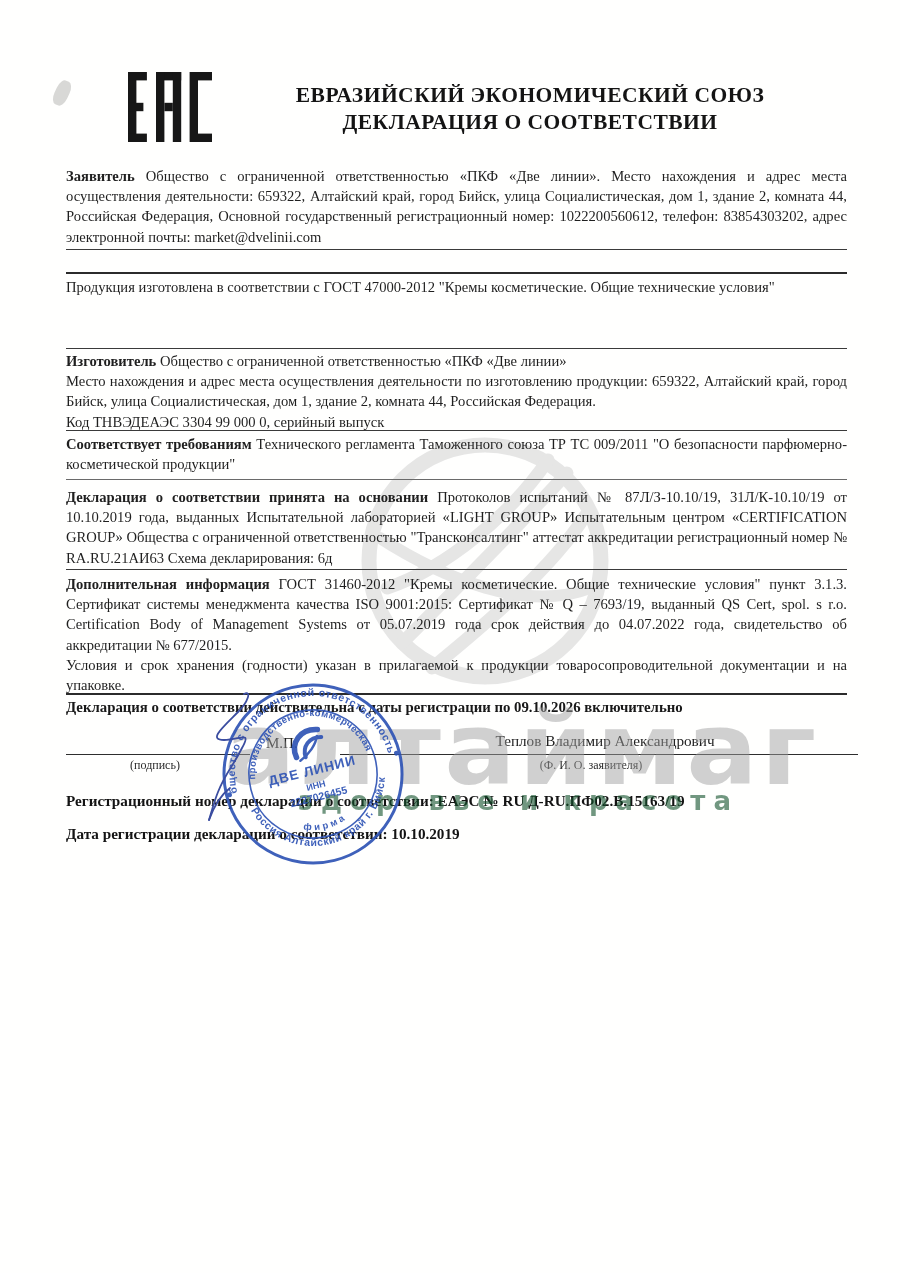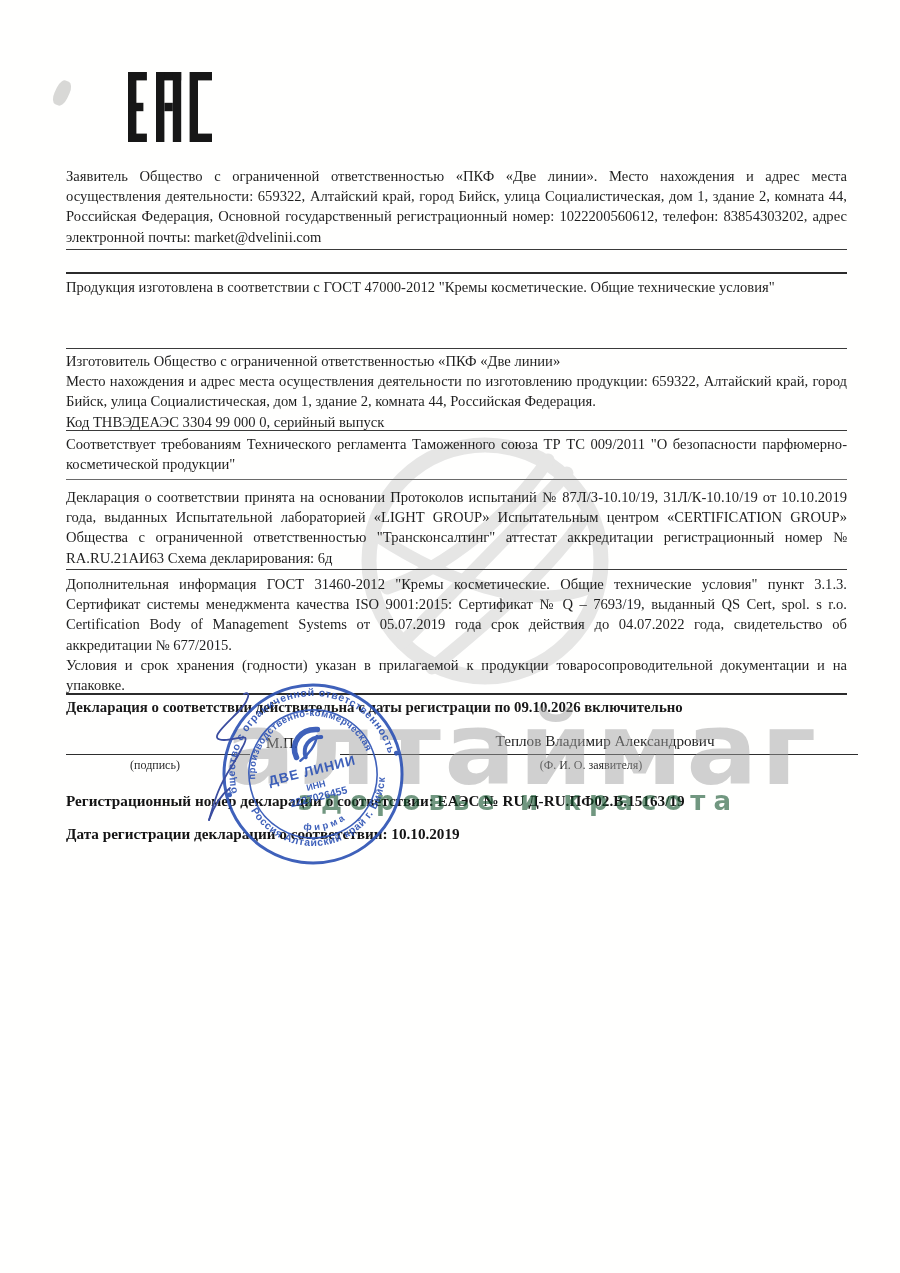--- a/index.html
+++ b/index.html
@@ -8,21 +8,21 @@
   .smudge{position:absolute;left:55px;top:80px;width:14px;height:26px;background:#d8d8d6;transform:rotate(25deg);border-radius:40%;}
 
   
   .eac{position:absolute;left:128px;top:72px;}
   .title{position:absolute;left:200px;top:82px;width:660px;text-align:center;color:#141414;}
   .title .t1,.title .t2{font-weight:bold;font-size:21.5px;letter-spacing:.5px;line-height:27px;}
 
   
   .sec{position:absolute;left:66px;width:781px;color:#1f1f1f;}
   .sec p{margin:0;font-size:14.6px;line-height:20.2px;text-align:justify;}
-  .sec .lbl{font-weight:normal;}
+  .sec .lbl{font-weight:bold;}
   .hr{position:absolute;left:66px;width:781px;background:#3a3a3a;height:1px;}
   .hr.thick{height:2px;background:#2b2b2b;}
 
   
   .validity{position:absolute;left:66px;top:699px;width:781px;font-weight:bold;font-size:14.8px;color:#181818;}
   .mp{position:absolute;left:266px;top:735px;font-size:15px;color:#1c1c1c;}
   .fio-name{position:absolute;left:450px;top:732px;width:310px;text-align:center;font-size:15.2px;color:#222;}
   .sig-line{position:absolute;top:754px;height:1px;background:#2e2e2e;}
   .sig-line.left{left:66px;width:184px;}
   .sig-line.right{left:340px;width:518px;}
@@ -69,20 +69,24 @@
         <rect x="0" y="88" width="27" height="12"></rect>
       <rect x="40" y="0" width="36" height="12"></rect>
         <rect x="40" y="0" width="12" height="100"></rect>
       <rect x="64" y="0" width="12" height="100"></rect>
         <rect x="52" y="44" width="12" height="12"></rect>
       <rect x="88" y="0" width="12" height="100"></rect>
         <rect x="100" y="0" width="20" height="12"></rect>
       <rect x="100" y="88" width="20" height="12"></rect>
     </g>
   </svg>
+  <div class="title">
+    <div class="t1">ЕВРАЗИЙСКИЙ ЭКОНОМИЧЕСКИЙ СОЮЗ</div>
+    <div class="t2">ДЕКЛАРАЦИЯ О СООТВЕТСТВИИ</div>
+  </div>
 
   <div class="sec" style="top:166px">
     <p><span class="lbl">Заявитель</span> <span>Общество с ограниченной ответственностью «ПКФ «Две линии». Место нахождения и адрес места осуществления деятельности: 659322, Алтайский край, город Бийск, улица Социалистическая, дом 1, здание 2, комната 44, Российская Федерация, Основной государственный регистрационный номер: 1022200560612, телефон: 83854303202, адрес электронной почты: market@dvelinii.com</span></p>
   </div>
   <div class="hr" style="top:249px"></div>
 
   <div class="hr thick" style="top:272px"></div>
 
   <div class="sec" style="top:277px">
     <p>Продукция изготовлена в соответствии с ГОСТ 47000-2012 "Кремы косметические. Общие технические условия"</p>

